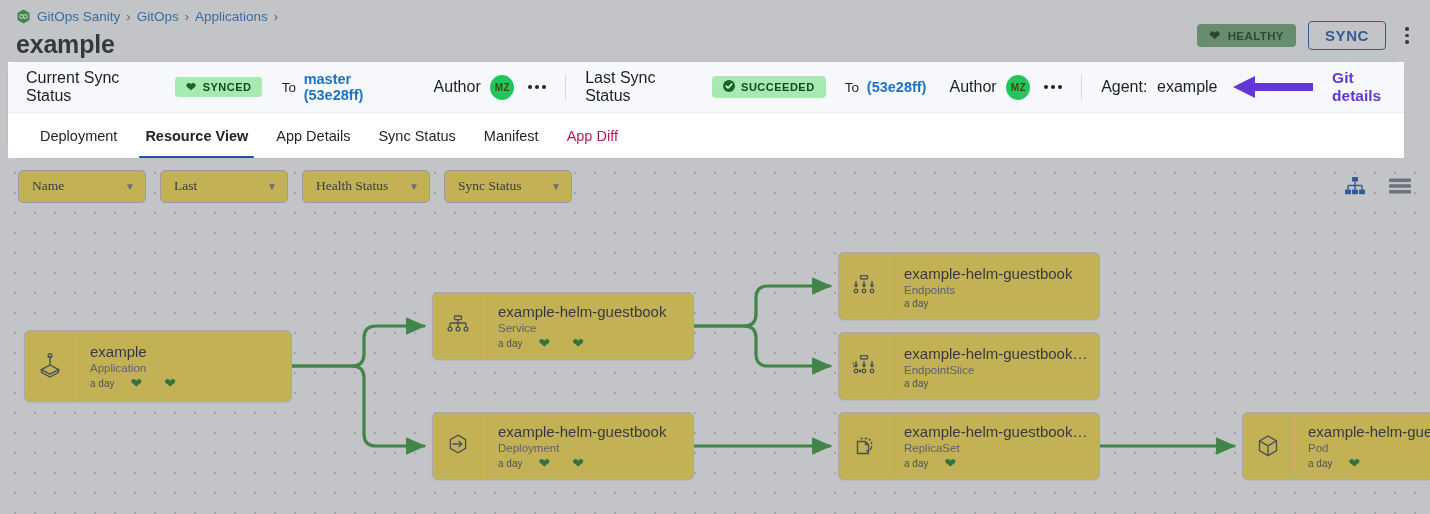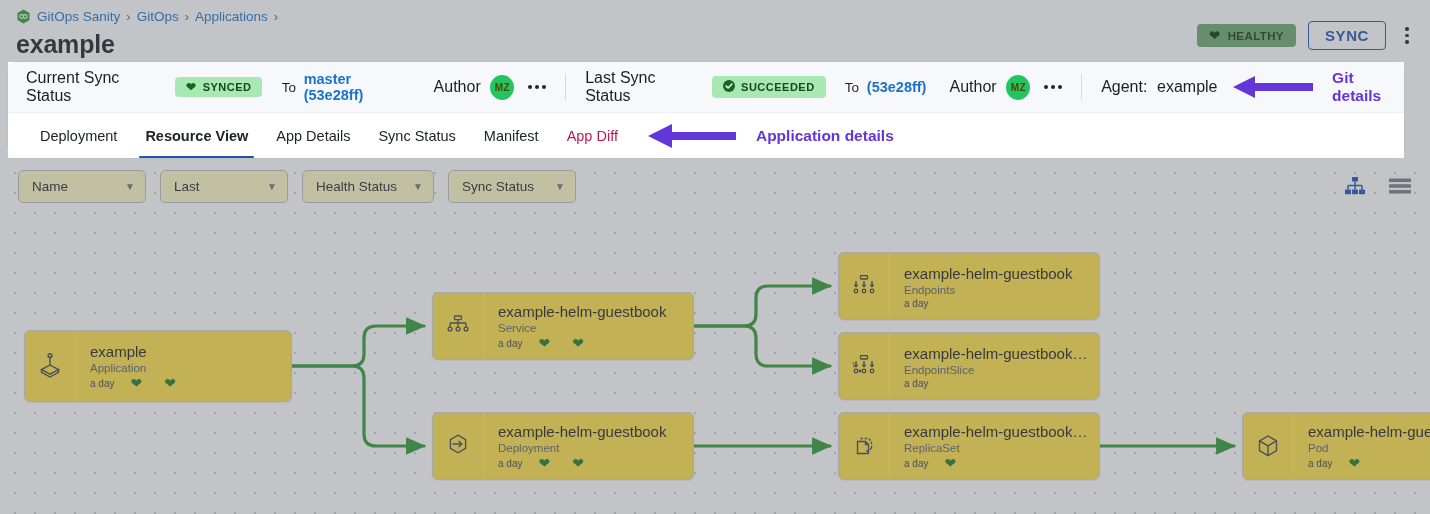--- a/index.html
+++ b/index.html
@@ -143,24 +143,25 @@
     background-size: 20px 20px;
     background-position: 5px 5px;
   }
   .filterbar {
     position: absolute; left: 0; top: 0; width: 1430px; height: 56px;
     display: flex; align-items: center; padding: 0 18px;
     gap: 14px; z-index: 5;
   }
   .filter {
     height: 33px; min-width: 128px;
-    border: 1px solid #b9bec7; border-radius: 5px; background: #fef9c3;
+    border: 1px solid #b9bec7; border-radius: 5px; background: #fde047;
     display: flex; align-items: center; justify-content: space-between;
     padding: 0 10px 0 13px; font-size: 13.5px; color: #20242a; cursor: pointer;
     white-space: nowrap;
+    font-family: Liberation Serif, serif;
   }
   .filter .chev { color: #6d757f; font-size: 10px; margin-left: 16px; }
   .viewtoggles {
     margin-left: auto; display: flex; align-items: center; gap: 22px;
   }
   .vt { cursor: pointer; display: flex; }
 
   
   .node {
     position: absolute; z-index: 10;
@@ -519,25 +520,16 @@
       <span class="ann-text">Git details</span>
     </div>
 
     <div class="tabbar">
       <div class="tab">Deployment</div>
       <div class="tab active">Resource View</div>
       <div class="tab">App Details</div>
       <div class="tab">Sync Status</div>
       <div class="tab">Manifest</div>
       <div class="tab disabled">App Diff</div>
-      <div class="tab" style="padding-left:16px;">
-        <span class="arrow-ann">
-          <svg width="88" height="26" viewBox="0 0 88 26">
-            <path d="M0,13 L24,1 L24,9 L88,9 L88,17 L24,17 L24,25 Z" fill="#6236d8"></path>
-          </svg>
-        </span>
-        <span style="width:20px;"></span>
-        <span class="ann-text">Application details</span>
-      </div>
     </div>
   </div>
 
 </div>
 
 </body></html>

